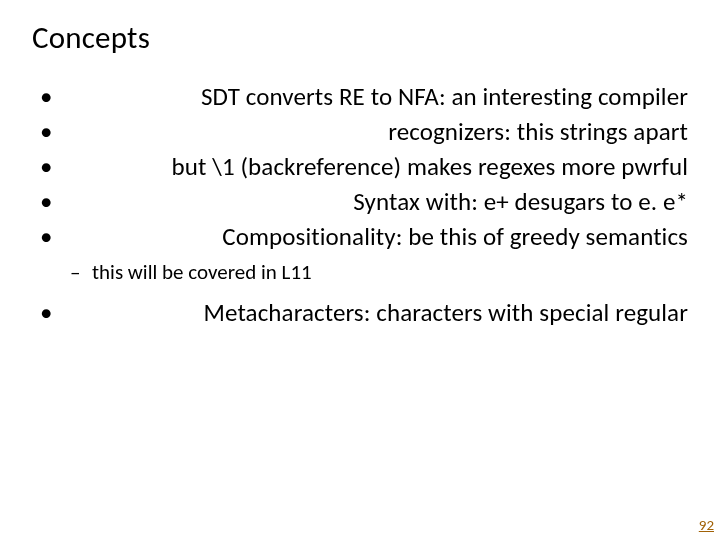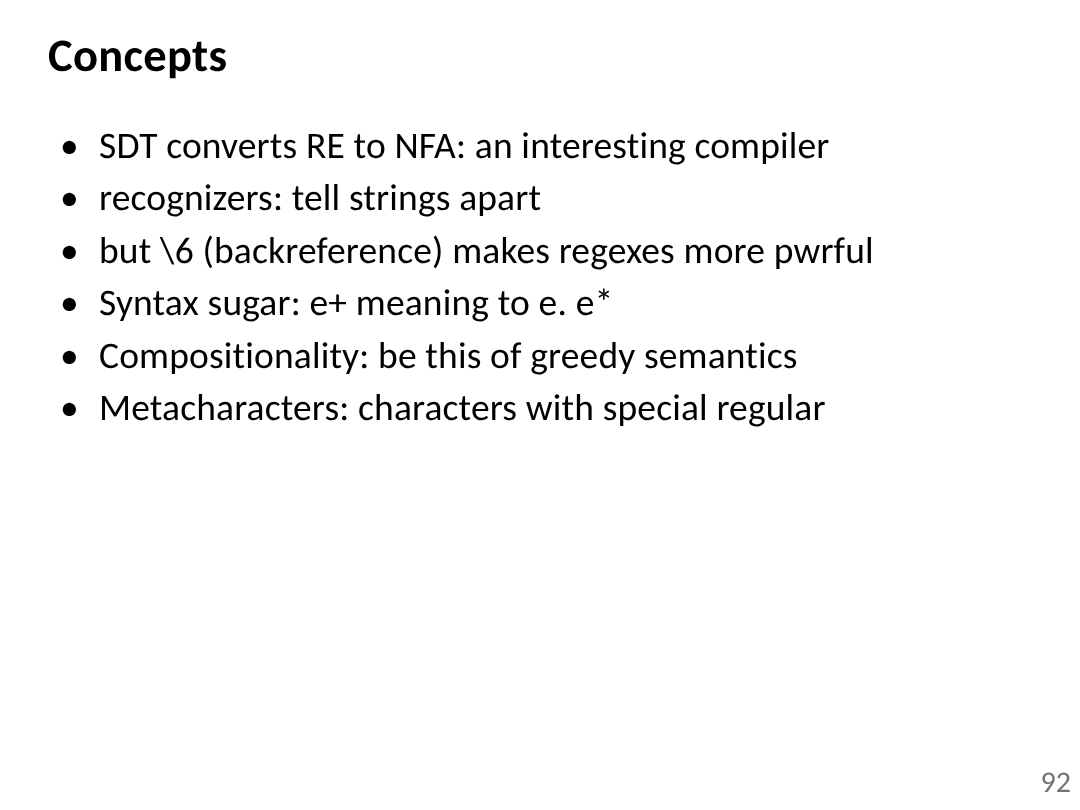--- a/index.html
+++ b/index.html
@@ -15,36 +15,37 @@
   }
   .slide {
     padding: 18px 32px 0 32px;
     box-sizing: border-box;
     width: 100%;
     height: 100%;
     position: relative;
   }
   .title {
     font-size: 31px;
-    font-weight: 700;
+    font-weight: 400;
     margin: 0 0 24px 0;
     letter-spacing: 0.2px;
   }
   ul.top {
     list-style: none;
     padding: 0;
     margin: 0 0 0 6px;
   }
   ul.top > li {
     position: relative;
     padding-left: 28px;
     font-size: 25px;
     line-height: 1.32;
     margin-bottom: 2px;
     letter-spacing: 0.1px;
+    text-align: right;
   }
   ul.top > li::before {
     content: "•";
     position: absolute;
     left: 2px;
     top: 0;
     font-size: 25px;
   }
   ul.sub {
     list-style: none;
@@ -61,37 +62,41 @@
     content: "–";
     position: absolute;
     left: 0;
     top: 0;
     font-size: 21px;
   }
   .pageno {
     position: absolute;
     right: 6px;
     bottom: 6px;
-    font-size: 20px;
-    color: #737373;
+    font-size: 15px;
+    color: #a16207;
+    text-decoration: underline;
   }
 </style>
 </head>
 <body>
 
 <div class="slide">
   <h1 class="title">Concepts</h1>
 
   <ul class="top">
     <li>SDT converts RE to NFA: an interesting compiler</li>
-    <li>recognizers: tell strings apart</li>
-    <li>but \6 (backreference) makes regexes more pwrful</li>
-    <li>Syntax sugar: e+ meaning to e. e*</li>
+    <li>recognizers: this strings apart</li>
+    <li>but \1 (backreference) makes regexes more pwrful</li>
+    <li>Syntax with: e+ desugars to e. e*</li>
     <li>Compositionality: be this of greedy semantics</li>
   </ul>
 
+  <ul class="sub">
+    <li>this will be covered in L11</li>
+  </ul>
 
   <ul class="top">
     <li>Metacharacters: characters with special regular</li>
   </ul>
 
   <div class="pageno">92</div>
 </div>
 
 </body></html>

